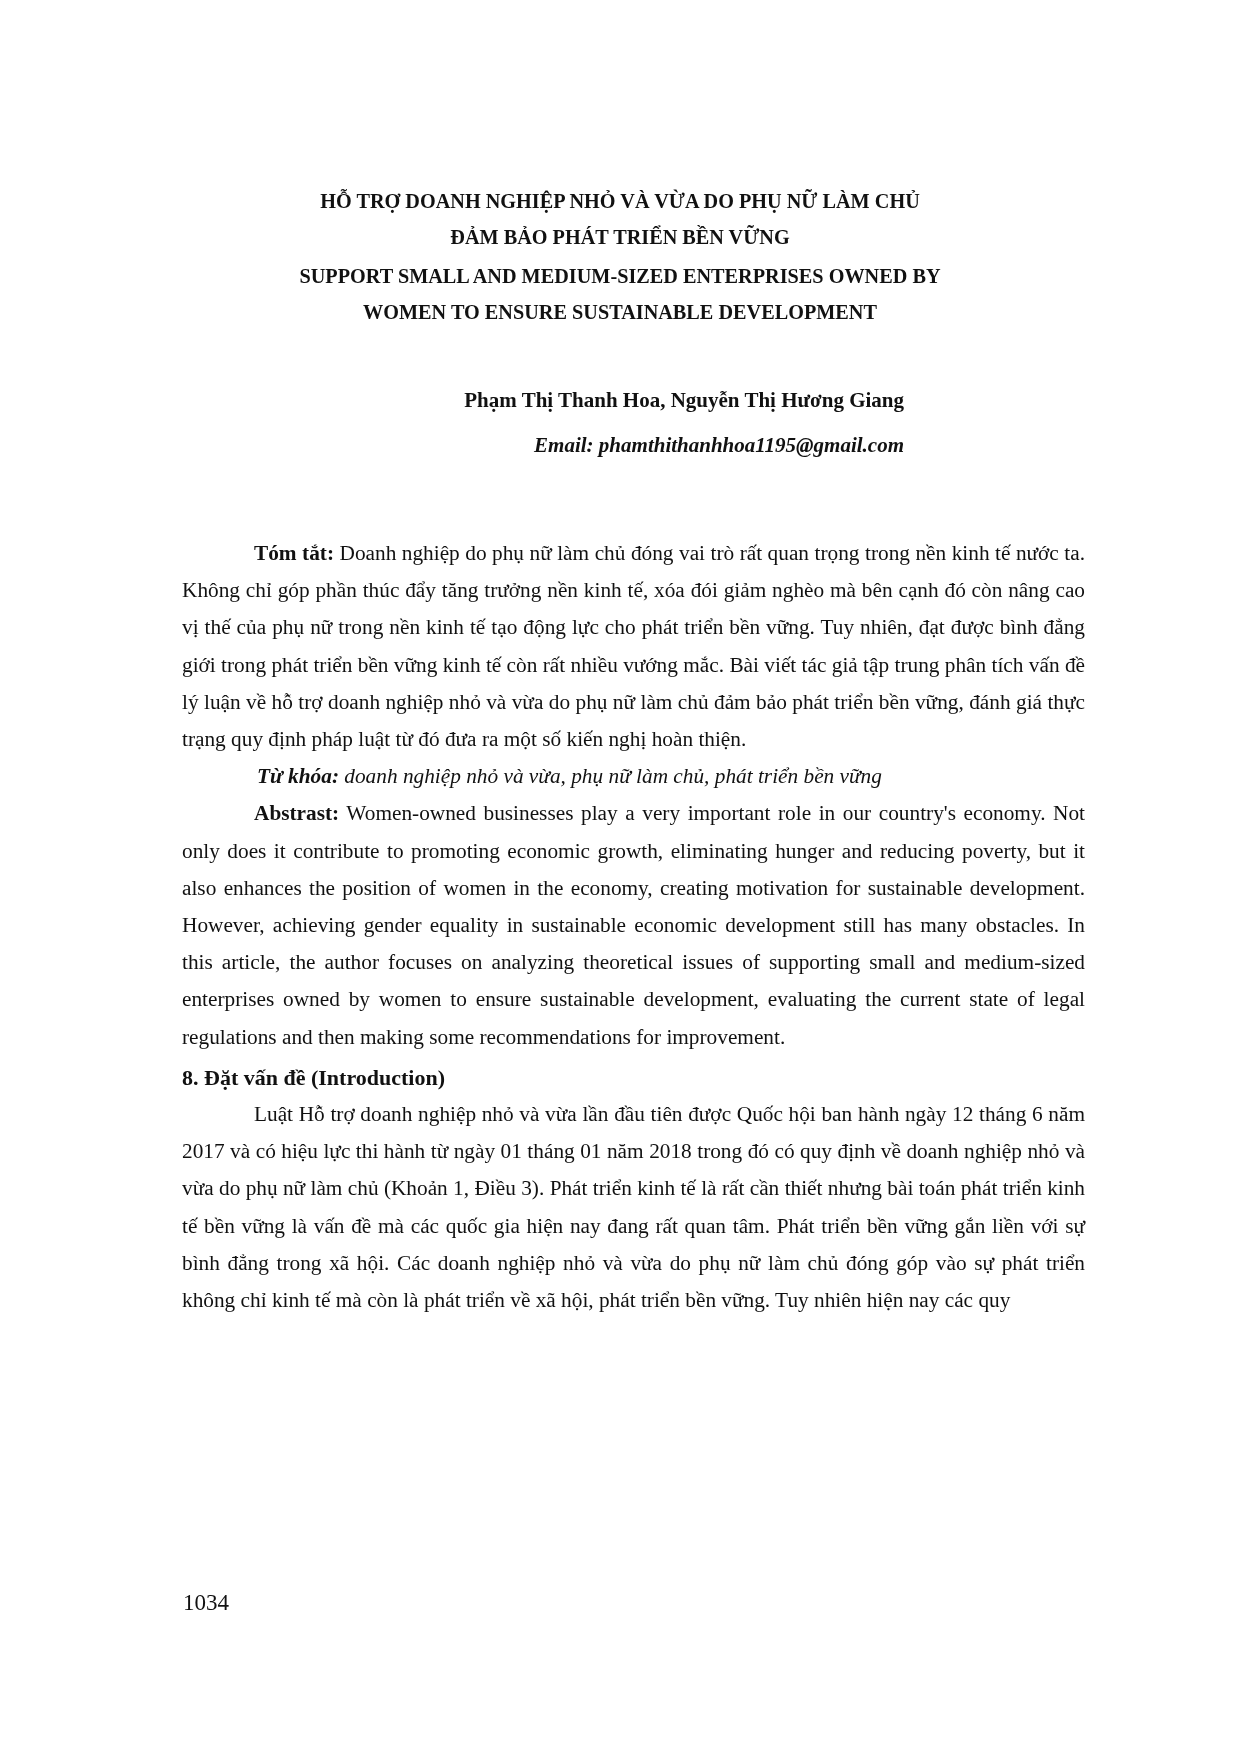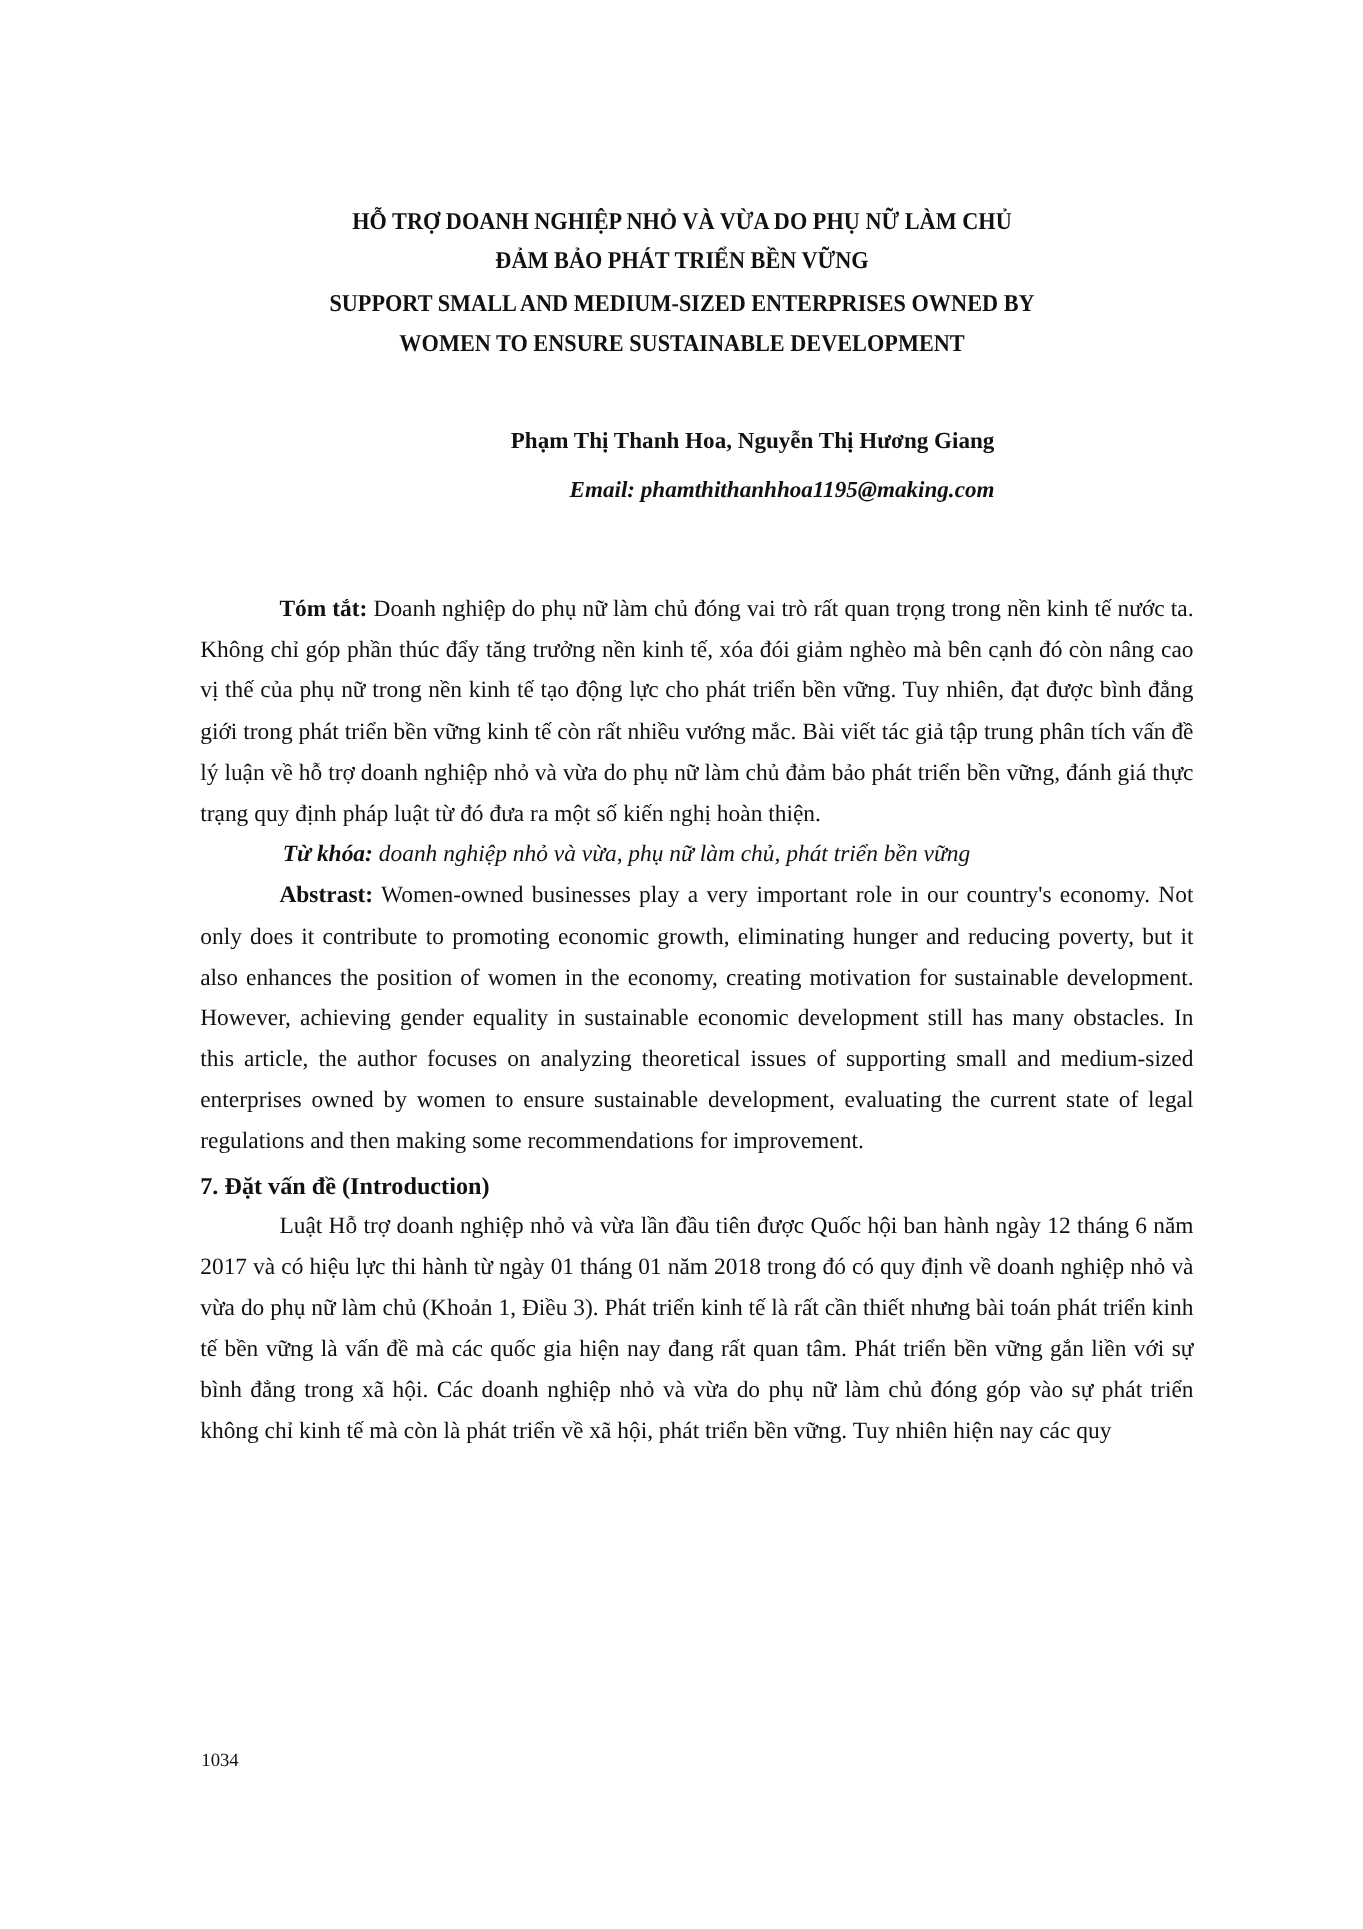--- a/index.html
+++ b/index.html
@@ -15,41 +15,41 @@
              font-size: 21px; line-height: 45px; }
   .authors .names { font-weight: bold; }
   .authors .aff { font-weight: bold; font-style: italic; }
   .body { position: absolute; left: 182px; width: 903px; font-size: 21.3px;
           line-height: 37.2px; text-align: justify; }
   .para { margin: 0; text-indent: 72px; }
   .para .lbl { font-weight: bold; }
   .kw { margin: 0; text-indent: 75px; font-style: italic; }
   .kw .lbl { font-weight: bold; margin-top: 33px; }
   .section { margin: 0; font-weight: bold; font-size: 22px; }
-  .pageno { position: absolute; left: 183px; top: 1590px; font-size: 17px; }
+  .pageno { position: absolute; left: 183px; top: 1590px; font-size: 23px; }
 </style>
 </head>
 <body>
 
 <div class="page">
 
   <div class="title">
     <div>HỖ TRỢ DOANH NGHIỆP NHỎ VÀ VỪA DO PHỤ NỮ LÀM CHỦ</div>
     <div>ĐẢM BẢO PHÁT TRIỂN BỀN VỮNG</div>
     <div class="en">SUPPORT SMALL AND MEDIUM-SIZED ENTERPRISES OWNED BY</div>
     <div>WOMEN TO ENSURE SUSTAINABLE DEVELOPMENT</div>
   </div>
 
   <div class="authors">
     <div class="names">Phạm Thị Thanh Hoa, Nguyễn Thị Hương Giang</div>
-    <div class="aff">Email: phamthithanhhoa1195@making.com</div>
+    <div class="aff">Email: phamthithanhhoa1195@gmail.com</div>
   </div>
 
   <div class="body" style="top:535px;">
     <p class="para"><span class="lbl">Tóm tắt:</span><span> Doanh nghiệp do phụ nữ làm chủ đóng vai trò rất quan trọng trong nền kinh tế nước ta. Không chỉ góp phần thúc đẩy tăng trưởng nền kinh tế, xóa đói giảm nghèo mà bên cạnh đó còn nâng cao vị thế của phụ nữ trong nền kinh tế tạo động lực cho phát triển bền vững. Tuy nhiên, đạt được bình đẳng giới trong phát triển bền vững kinh tế còn rất nhiều vướng mắc. Bài viết tác giả tập trung phân tích vấn đề lý luận về hỗ trợ doanh nghiệp nhỏ và vừa do phụ nữ làm chủ đảm bảo phát triển bền vững, đánh giá thực trạng quy định pháp luật từ đó đưa ra một số kiến nghị hoàn thiện.</span></p>
     <p class="kw" style="margin-top:0;"><span class="lbl">Từ khóa:</span><span> doanh nghiệp nhỏ và vừa, phụ nữ làm chủ, phát triển bền vững</span></p>
     <p class="para"><span class="lbl">Abstrast:</span><span> Women-owned businesses play a very important role in our country's economy. Not only does it contribute to promoting economic growth, eliminating hunger and reducing poverty, but it also enhances the position of women in the economy, creating motivation for sustainable development. However, achieving gender equality in sustainable economic development still has many obstacles. In this article, the author focuses on analyzing theoretical issues of supporting small and medium-sized enterprises owned by women to ensure sustainable development, evaluating the current state of legal regulations and then making some recommendations for improvement.</span></p>
-    <p class="section" style="margin-top:3px;">7. Đặt vấn đề (Introduction)</p>
+    <p class="section" style="margin-top:3px;">8. Đặt vấn đề (Introduction)</p>
     <p class="para">Luật Hỗ trợ doanh nghiệp nhỏ và vừa lần đầu tiên được Quốc hội ban hành ngày 12 tháng 6 năm 2017 và có hiệu lực thi hành từ ngày 01 tháng 01 năm 2018 trong đó có quy định về doanh nghiệp nhỏ và vừa do phụ nữ làm chủ (Khoản 1, Điều 3). Phát triển kinh tế là rất cần thiết nhưng bài toán phát triển kinh tế bền vững là vấn đề mà các quốc gia hiện nay đang rất quan tâm. Phát triển bền vững gắn liền với sự bình đẳng trong xã hội. Các doanh nghiệp nhỏ và vừa do phụ nữ làm chủ đóng góp vào sự phát triển không chỉ kinh tế mà còn là phát triển về xã hội, phát triển bền vững. Tuy nhiên hiện nay các quy</p>
   </div>
 
   <div class="pageno">1034</div>
 </div>
 
 </body></html>

